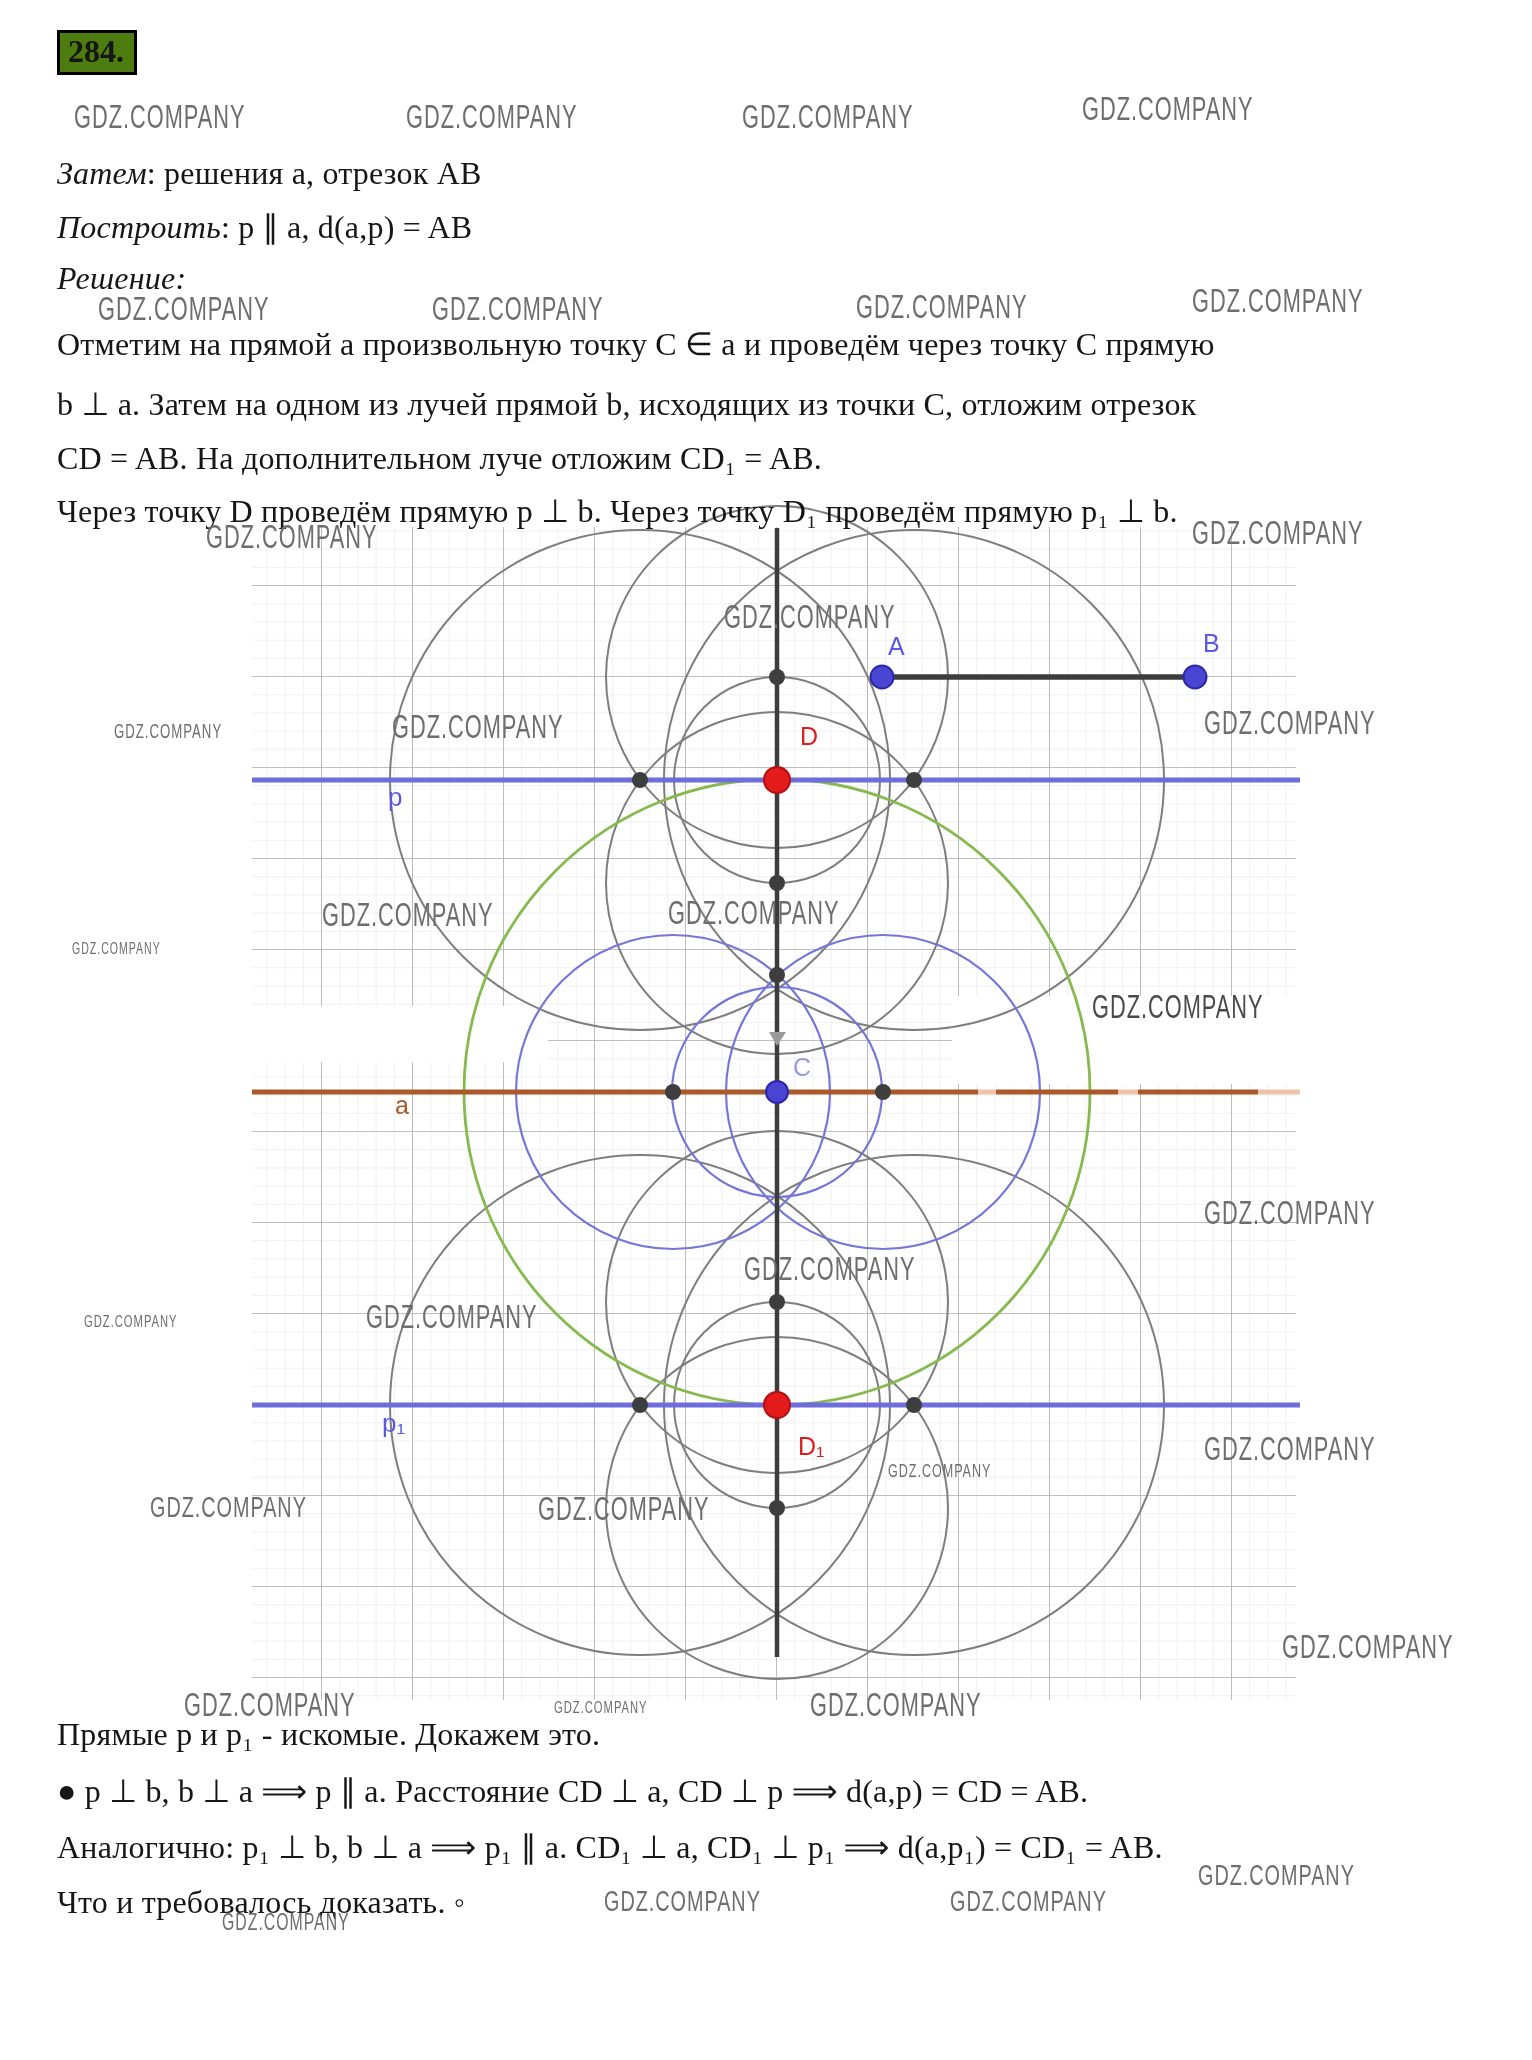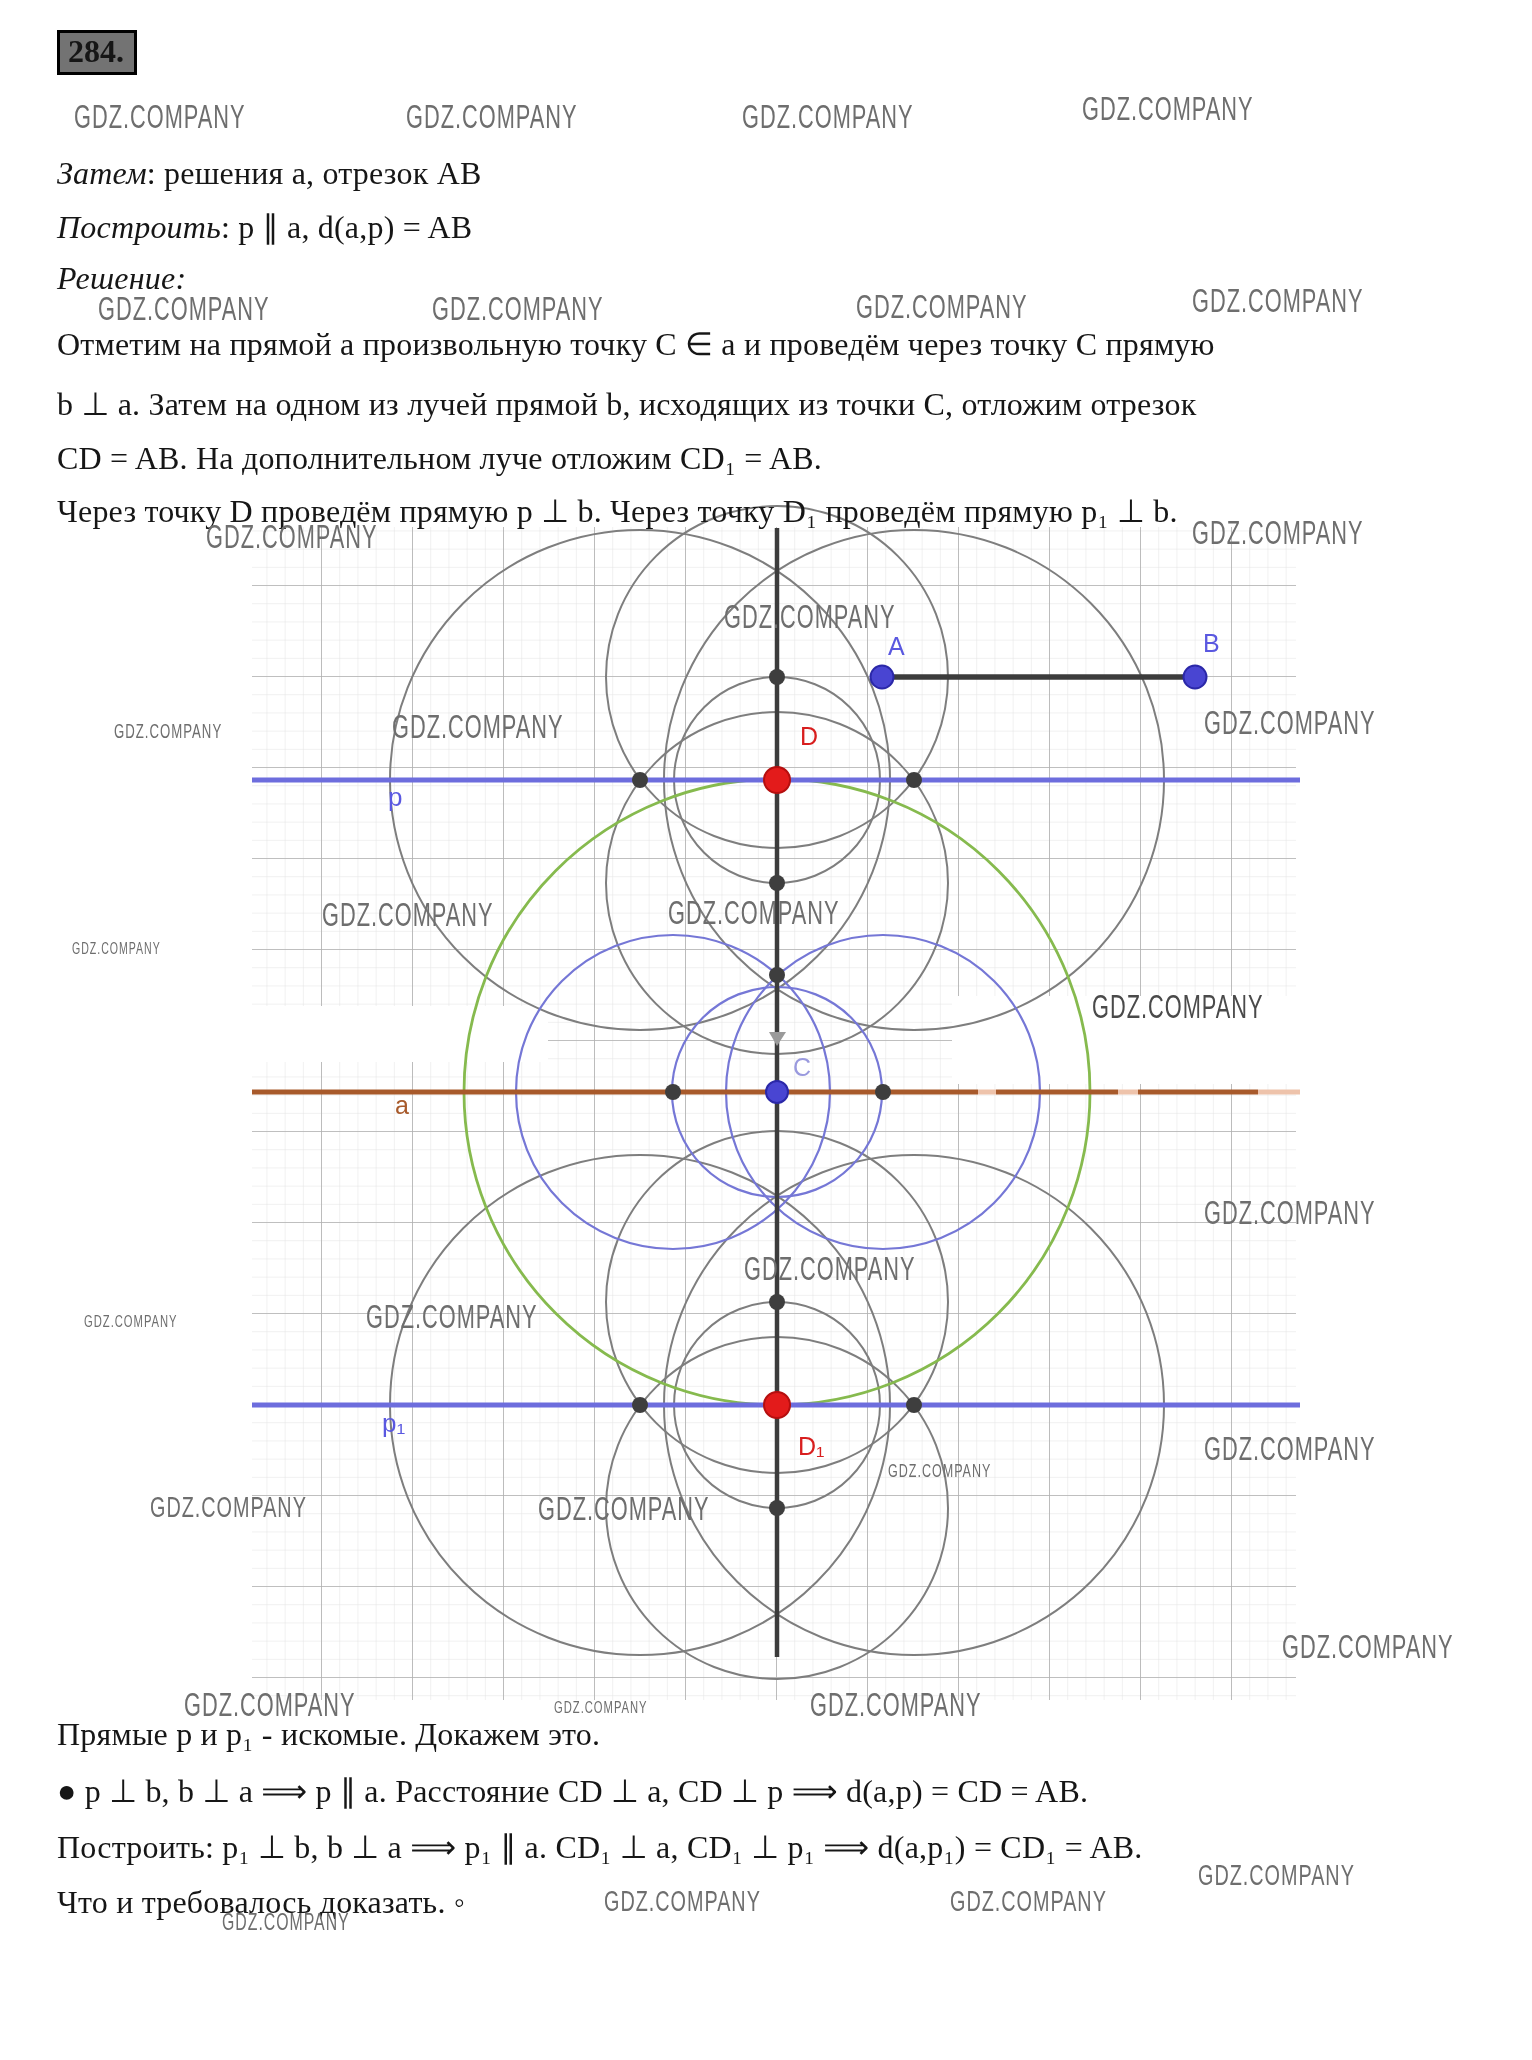--- a/index.html
+++ b/index.html
@@ -1,19 +1,19 @@
 <!DOCTYPE html>
 <html><head>
 <meta charset="utf-8">
 <style>
   html,body{margin:0;padding:0;background:#ffffff;}
   .page{position:relative;width:1532px;height:2060px;background:#fff;overflow:hidden;
         font-family:"Liberation Serif", serif;color:#161616;}
   .numbox{position:absolute;left:57px;top:30px;border:3px solid #000;
-          padding:0 10px 2px 8px;font-weight:bold;font-size:32px;background:#737373;}
+          padding:0 10px 2px 8px;font-weight:bold;font-size:32px;background:#4d7c0f;}
   .tline{position:absolute;left:57px;font-size:32px;white-space:nowrap;letter-spacing:.2px;}
   .ital{font-style:italic;}
   .wm{position:absolute;font-family:"Liberation Sans",sans-serif;color:#6e6e6e;
       white-space:nowrap;letter-spacing:1.5px;transform:scaleX(.66);transform-origin:left top;}
   svg{position:absolute;left:0;top:0;}
   svg text{font-family:"Liberation Sans",sans-serif;}
 </style>
 </head>
 <body>
 
@@ -93,21 +93,21 @@
 
   <div class="tline ital" style="top:260px">Решение:</div>
 
   <div class="tline" style="top:325px">Отметим на прямой a произвольную точку C ∈ a и проведём через точку C прямую</div>
   <div class="tline" style="top:440px">CD = AB. На дополнительном луче отложим CD₁ = AB.</div>
   <div class="tline" style="top:385px">b ⊥ a. Затем на одном из лучей прямой b, исходящих из точки C, отложим отрезок</div>
   <div class="tline" style="top:492px">Через точку D проведём прямую p ⊥ b. Через точку D₁ проведём прямую p₁ ⊥ b.</div>
 
   <div class="tline" style="top:1716px">Прямые p и p₁ - искомые. Докажем это.</div>
   <div class="tline" style="top:1772px">● p ⊥ b, b ⊥ a ⟹ p ∥ a. Расстояние CD ⊥ a, CD ⊥ p ⟹ d(a,p) = CD = AB.</div>
-  <div class="tline" style="top:1828px">Построить: p₁ ⊥ b, b ⊥ a ⟹ p₁ ∥ a. CD₁ ⊥ a, CD₁ ⊥ p₁ ⟹ d(a,p₁) = CD₁ = AB.</div>
+  <div class="tline" style="top:1828px">Аналогично: p₁ ⊥ b, b ⊥ a ⟹ p₁ ∥ a. CD₁ ⊥ a, CD₁ ⊥ p₁ ⟹ d(a,p₁) = CD₁ = AB.</div>
   <div class="tline" style="top:1884px">Что и требовалось доказать. ◦</div>
 
   <div id="wm-layer">
       <div class="wm" style="left: 74px; top: 98px; font-size: 33px;">GDZ.COMPANY</div>
       <div class="wm" style="left: 406px; top: 98px; font-size: 33px;">GDZ.COMPANY</div>
       <div class="wm" style="left: 742px; top: 98px; font-size: 33px;">GDZ.COMPANY</div>
       <div class="wm" style="left: 1082px; top: 90px; font-size: 33px;">GDZ.COMPANY</div>
       <div class="wm" style="left: 98px; top: 290px; font-size: 33px;">GDZ.COMPANY</div>
       <div class="wm" style="left: 432px; top: 290px; font-size: 33px;">GDZ.COMPANY</div>
       <div class="wm" style="left: 856px; top: 288px; font-size: 33px;">GDZ.COMPANY</div>

